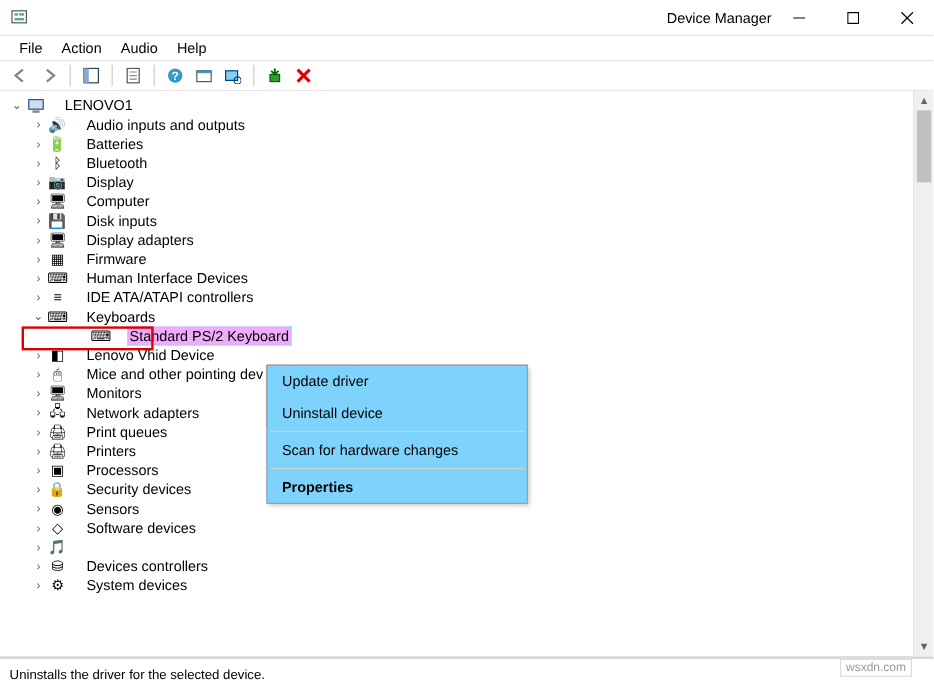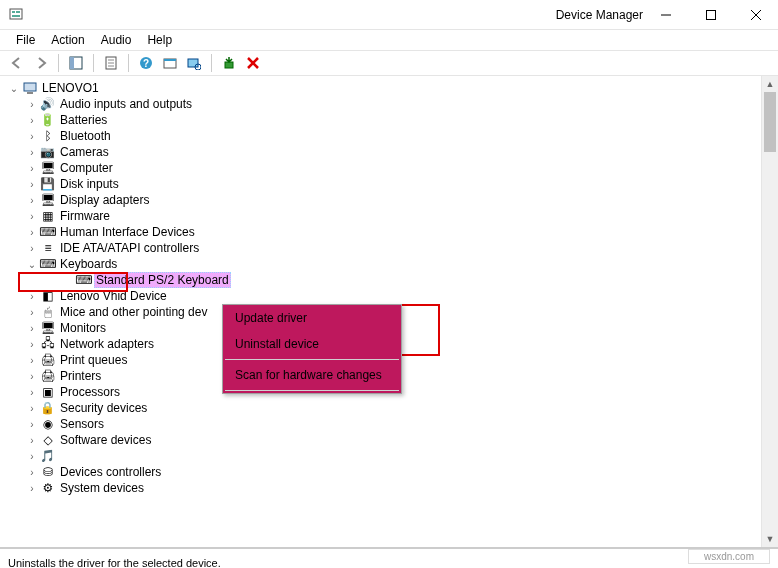--- a/index.html
+++ b/index.html
@@ -17,34 +17,34 @@
 .toolbar { display: flex; align-items: center; height: 26px; padding: 2px 6px; border-top: 1px solid #e5e5e5; border-bottom: 1px solid #e5e5e5; gap: 2px; }
 .tool-btn { width: 22px; height: 22px; display: flex; align-items: center; justify-content: center; border: 1px solid transparent; }
 .tool-sep { width: 1px; height: 18px; background: #ccc; margin: 0 4px; }
 
 .content { position: relative; height: 472px; border-bottom: 1px solid #ccc; }
 .tree { padding: 4px 0 4px 4px; overflow-y: scroll; height: 100%; }
 .tree-row { display: flex; align-items: center; height: 16px; cursor: default; white-space: nowrap; }
 .tree-row .twisty { width: 12px; text-align: center; color: #666; font-size: 10px; display: inline-block; }
 .tree-row .icon { width: 16px; height: 16px; display: inline-flex; align-items: center; justify-content: center; margin: 0 2px; flex-shrink: 0; }
 .tree-row.selected .label { background: #f0abfc; border: 1px dotted #99d1ff; padding: 0 1px; }
-.tree-row .label { padding: 0 2px; }
+.tree-row .label { padding: 0 2px; margin-left: 12px; }
 .indent0 { padding-left: 4px; }
 .indent1 { padding-left: 22px; }
 .indent2 { padding-left: 58px; }
 
 .highlight-box { border: 2px solid #d00; position: absolute; pointer-events: none; }
 
-.context-menu { position: absolute; background: #be185d; border: 1px solid #a0a0a0; box-shadow: 2px 2px 4px rgba(0,0,0,0.25); font-size: 12px; width: 180px; }
+.context-menu { position: absolute; background: #7dd3fc; border: 1px solid #a0a0a0; box-shadow: 2px 2px 4px rgba(0,0,0,0.25); font-size: 12px; width: 218px; }
 .context-menu .ctx-item { padding: 6px 12px; cursor: default; }
 .context-menu .ctx-sep { height: 1px; background: #d0d0d0; margin: 2px 2px; }
 .context-menu .ctx-item.bold { font-weight: bold; }
 
 .statusbar { height: 28px; display: flex; align-items: center; padding: 0 8px; font-size: 11px; border-top: 1px solid #ccc; }
-.watermark { position: absolute; right: 8px; bottom: 4px; font-size: 10px; color: #999; border: 1px solid #ddd; padding: 1px 15px; background: #fff; }
+.watermark { position: absolute; right: 18px; bottom: 4px; font-size: 10px; color: #999; border: 1px solid #ddd; padding: 1px 4px; background: #fff; }
 
 .scrollbar-stub { position: absolute; right: 0; top: 0; width: 17px; height: 100%; background: #f0f0f0; border-left: 1px solid #e5e5e5; }
 .scroll-thumb { position: absolute; left: 2px; right: 2px; top: 16px; height: 60px; background: #c1c1c1; }
 .scroll-arrow { position: absolute; left: 0; right: 0; height: 16px; display:flex; align-items:center; justify-content:center; color:#666; font-size:9px; }
 .scroll-arrow.up { top:0; } .scroll-arrow.down { bottom:0; }
 </style>
 </head>
 <body>
 
 <div class="titlebar">
@@ -166,21 +166,21 @@
         <span class="label">Batteries</span>
       </div>
       <div class="tree-row indent1">
         <span class="twisty">›</span>
         <span class="icon">ᛒ</span>
         <span class="label">Bluetooth</span>
       </div>
       <div class="tree-row indent1">
         <span class="twisty">›</span>
         <span class="icon">📷</span>
-        <span class="label">Cameras</span>
+        <span class="label">Display</span>
       </div>
       <div class="tree-row indent1">
         <span class="twisty">›</span>
         <span class="icon">🖥</span>
         <span class="label">Computer</span>
       </div>
       <div class="tree-row indent1">
         <span class="twisty">›</span>
         <span class="icon">💾</span>
         <span class="label">Disk inputs</span>
@@ -289,20 +289,21 @@
 
   <div class="highlight-box" style="left:18px; top:196px; width:110px; height:20px;"></div>
   <div class="highlight-box" style="left:222px; top:228px; width:218px; height:52px;"></div>
 
   <div class="context-menu" style="left:222px; top:228px;">
     <div class="ctx-item">Update driver</div>
     <div class="ctx-item">Uninstall device</div>
     <div class="ctx-sep"></div>
     <div class="ctx-item">Scan for hardware changes</div>
     <div class="ctx-sep"></div>
+    <div class="ctx-item bold">Properties</div>
   </div>
 </div>
 
 <div class="statusbar">
   <span>Uninstalls the driver for the selected device.</span>
 </div>
 
 <div class="watermark">wsxdn.com</div>
 
 </body></html>

